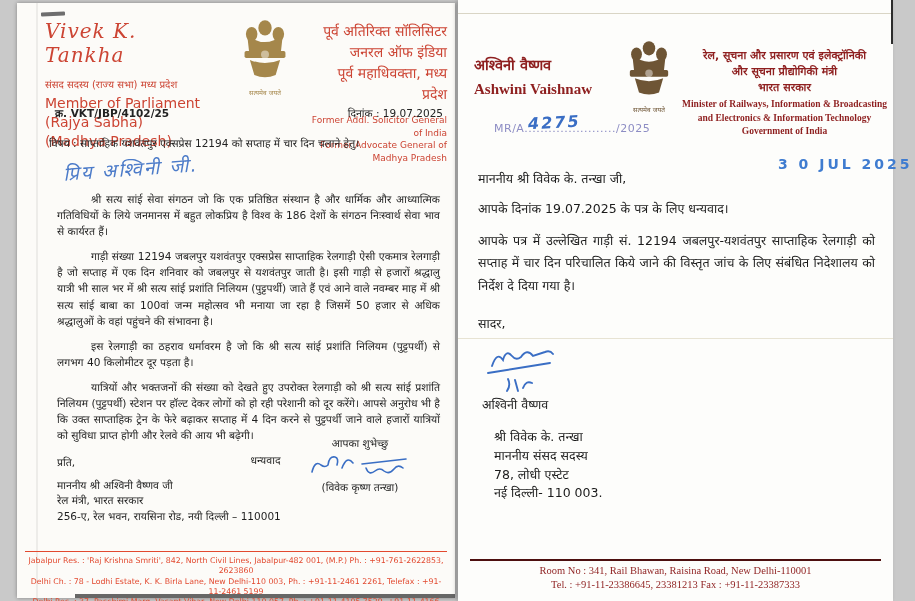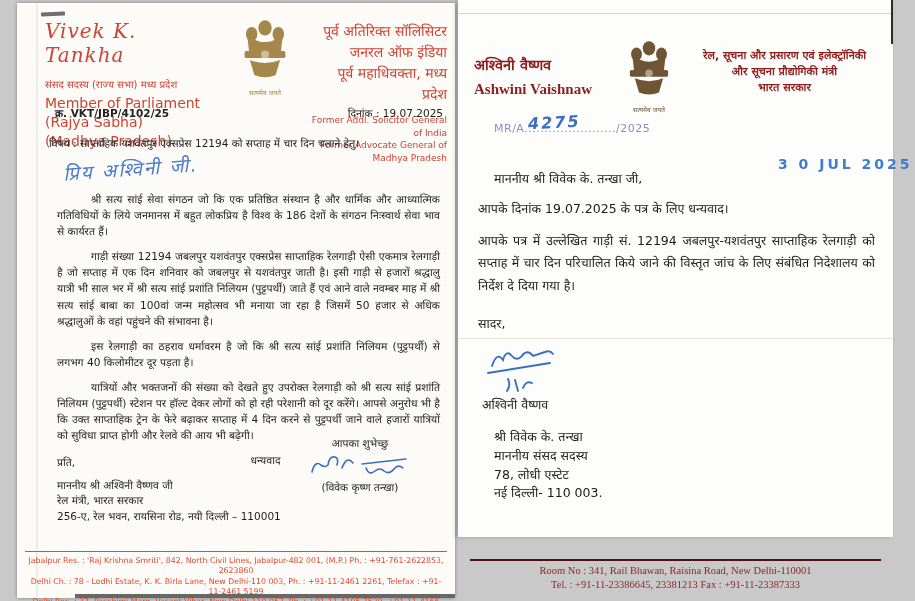--- a/index.html
+++ b/index.html
@@ -5,21 +5,21 @@
   html,body{margin:0;padding:0;}
   body{
     width:915px;height:601px;position:relative;overflow:hidden;
     background:#c9c9c9;
     font-family:"DejaVu Sans","Liberation Sans",sans-serif;
     -webkit-font-smoothing:antialiased;
   }
   .page{position:absolute;background:#fdfcfa;box-shadow:0 0 4px rgba(0,0,0,.35);}
   .page-left{left:17px;top:3px;width:438px;height:595px;background:#fcfbf8;}
   .page-left::before{content:"";position:absolute;left:19px;top:0;bottom:0;width:2px;background:rgba(0,0,0,.06);}
-  .page-right{left:458px;top:0;width:435px;height:537px;background:#fdfdfb;box-shadow:-2px 0 4px rgba(0,0,0,.25);}
+  .page-right{left:458px;top:0;width:435px;height:601px;background:#fdfdfb;box-shadow:-2px 0 4px rgba(0,0,0,.25);}
 
   
   .staple{position:absolute;top:9px;left:24px;width:24px;height:4px;background:#6e6e6e;border-radius:1px;transform:rotate(-2deg);}
   .l-header{position:absolute;top:14px;left:28px;right:8px;display:flex;align-items:flex-start;}
   .l-h-col1{flex:0 0 178px;}
   .l-name-hi{font-size:17px;font-weight:bold;color:var(--left_red);}
   .l-name-script{font-family:"DejaVu Serif","Liberation Serif",serif;font-style:italic;font-size:20px;color:var(--left_red);margin-top:2px;letter-spacing:1px;}
   .l-title-hi{font-size:10px;color:var(--left_red);margin-top:10px;}
   .l-title-en{font-size:14px;color:var(--left_red);margin-top:3px;line-height:1.35;}
   .emblem-box{flex:0 0 84px;text-align:center;margin-top:2px;}
@@ -48,21 +48,21 @@
   .r-h-col1{flex:0 0 142px;margin-top:14px;}
   .r-name-hi{font-size:14.5px;font-weight:bold;color:var(--right_maroon);}
   .r-name-en{font-family:"Liberation Serif","DejaVu Serif",serif;font-size:15px;font-weight:bold;color:var(--right_maroon);margin-top:7px;}
   .r-h-emblem{flex:0 0 66px;text-align:center;}
   .r-h-col3{flex:1;text-align:center;margin-top:8px;}
   .r-h3-hi{font-size:11px;font-weight:bold;color:var(--right_maroon);line-height:1.45;}
   .r-h3-en{font-family:"Liberation Serif","DejaVu Serif",serif;font-size:9.5px;font-weight:bold;color:var(--right_maroon);line-height:1.45;margin-top:2px;}
   .r-refrow{position:absolute;top:122px;left:36px;font-size:11px;color:#8d8dc4;letter-spacing:.5px;}
   .r-ref-hand{position:absolute;top:-9px;left:34px;font-size:16px;font-weight:bold;font-style:italic;color:var(--ink_blue);transform:rotate(-3deg);letter-spacing:2px;}
   .r-stamp{position:absolute;top:156px;left:320px;font-size:14px;font-weight:bold;color:var(--stamp_blue);letter-spacing:3px;white-space:nowrap;}
-  .r-salutation{position:absolute;top:170px;left:36px;font-size:12.5px;color:#1b1b1b;}
+  .r-salutation{position:absolute;top:170px;left:20px;font-size:12.5px;color:#1b1b1b;}
   .r-para1{position:absolute;top:200px;left:20px;right:18px;font-size:12.5px;color:#1b1b1b;}
   .r-para2{position:absolute;top:230px;left:20px;right:18px;font-size:12.5px;color:#1b1b1b;line-height:1.78;text-align:justify;}
   .r-closing{position:absolute;top:315px;left:20px;font-size:12.5px;color:#1b1b1b;}
   .r-fold2{position:absolute;top:338px;left:0;right:0;height:1px;background:#e7e3d3;}
   .r-sig{position:absolute;top:346px;left:26px;}
   .r-signer{position:absolute;top:396px;left:24px;font-size:12.5px;color:#1b1b1b;}
   .r-recipient{position:absolute;top:428px;left:36px;font-size:12.5px;color:#1b1b1b;line-height:1.5;}
   .r-footer{position:absolute;top:559px;left:12px;right:12px;border-top:2px solid #4d0f0f;padding-top:3px;text-align:center;font-family:"Liberation Serif","DejaVu Serif",serif;font-size:10.5px;color:var(--right_maroon);line-height:1.35;}
 </style>
 </head>
@@ -176,20 +176,25 @@
         </g>
       </svg>
       <div class="emblem-caption" style="color:var(--emblem_sepia);">सत्यमेव जयते</div>
     </div>
     <div class="r-h-col3">
       <div class="r-h3-hi">
         <div>रेल, सूचना और प्रसारण एवं इलेक्ट्रॉनिकी</div>
         <div>और सूचना प्रौद्योगिकी मंत्री</div>
         <div>भारत सरकार</div>
       </div>
+      <div class="r-h3-en">
+        <div>Minister of Railways, Information &amp; Broadcasting</div>
+        <div>and Electronics &amp; Information Technology</div>
+        <div>Government of India</div>
+      </div>
     </div>
   </div>
 
   <div class="r-refrow">
     <span>MR/A</span><span>.......................</span><span>/2025</span>
     <span class="r-ref-hand">4275</span>
   </div>
 
   <div class="r-stamp">3 0  JUL  2025</div>
 

